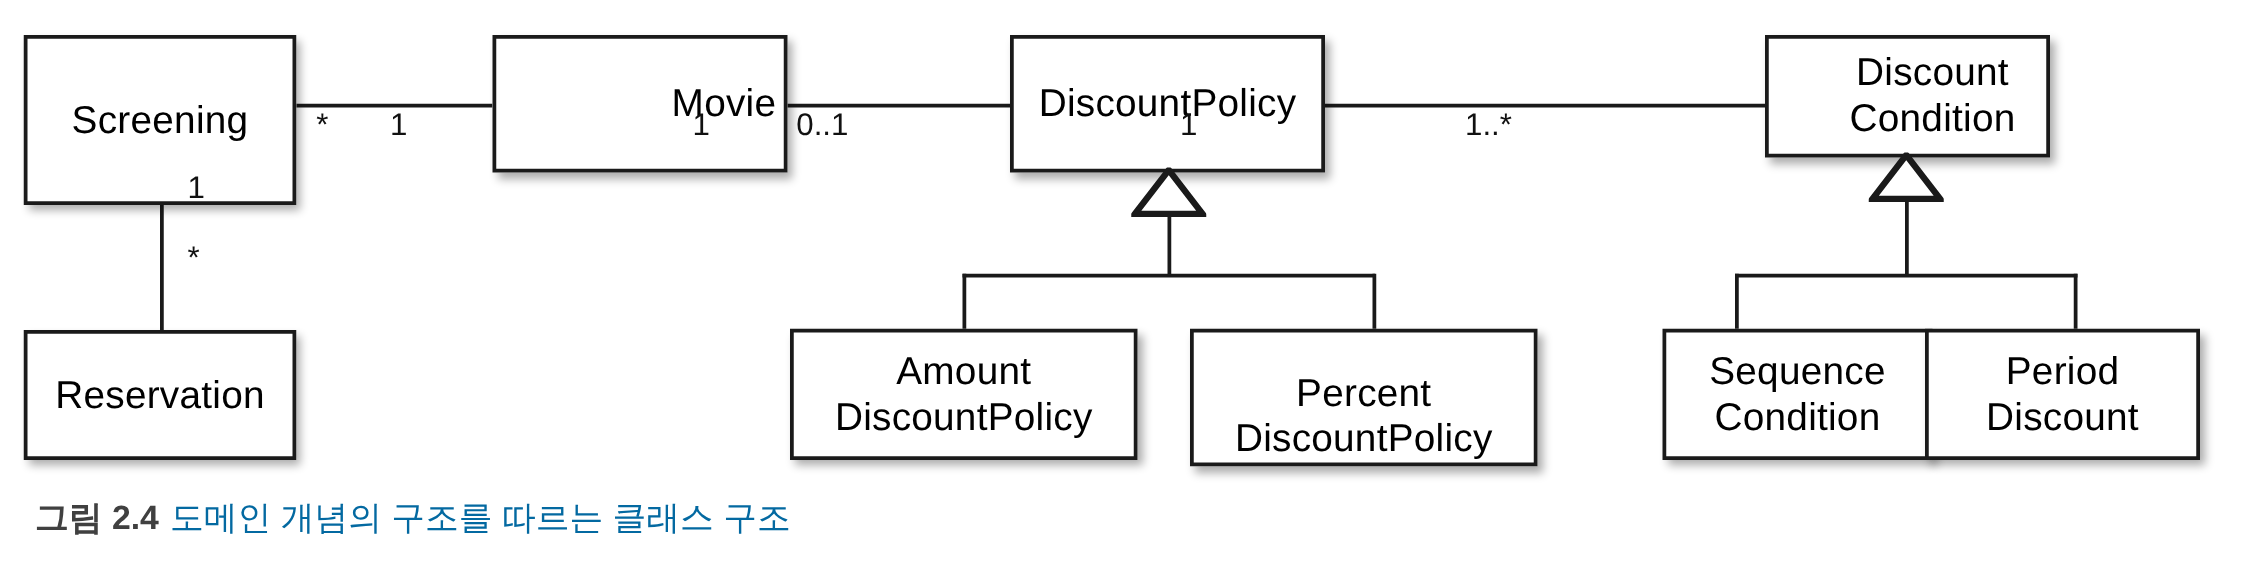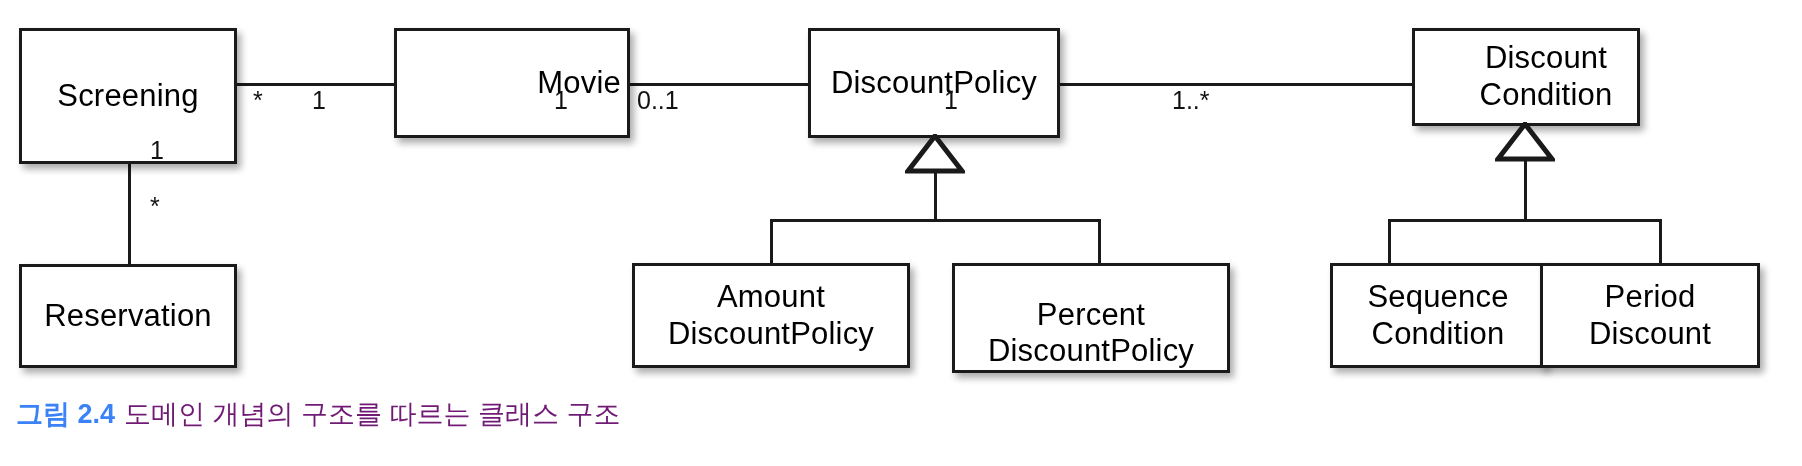--- a/index.html
+++ b/index.html
@@ -69,26 +69,27 @@
   
   .caption {
     position: absolute;
     left: 16px;
     top: 398px;
     font-size: 27px;
     line-height: 1.25;
     white-space: nowrap;
   }
   .caption .fig-no {
-    color: #3b82f6;
+    color: #404040;
     font-weight: 700;
     margin-right: 9px;
+    margin-left: 12px;
   }
   .caption .fig-text {
-    color: #701a75;
+    color: #0369a1;
   }
 </style>
 </head>
 <body>
 
 <div id="page">
 
   <div class="line-h" style="left:237px; top:83px; width:157px;"></div>
 
   <div class="line-h" style="left:622px; top:83px; width:186px;"></div>

